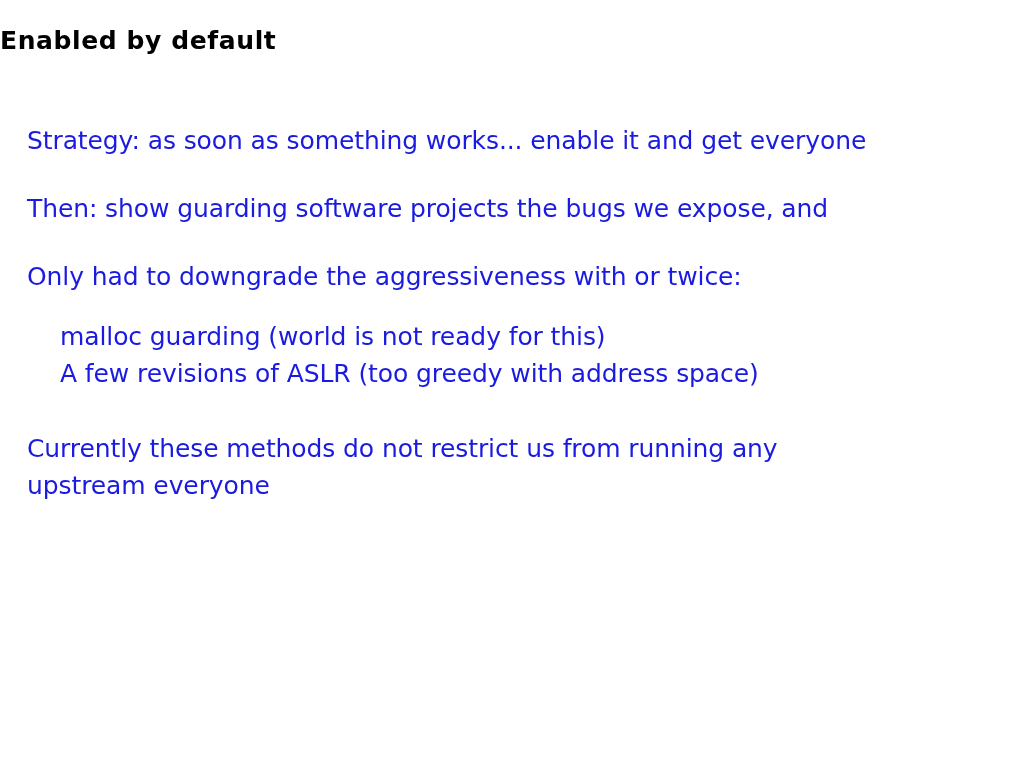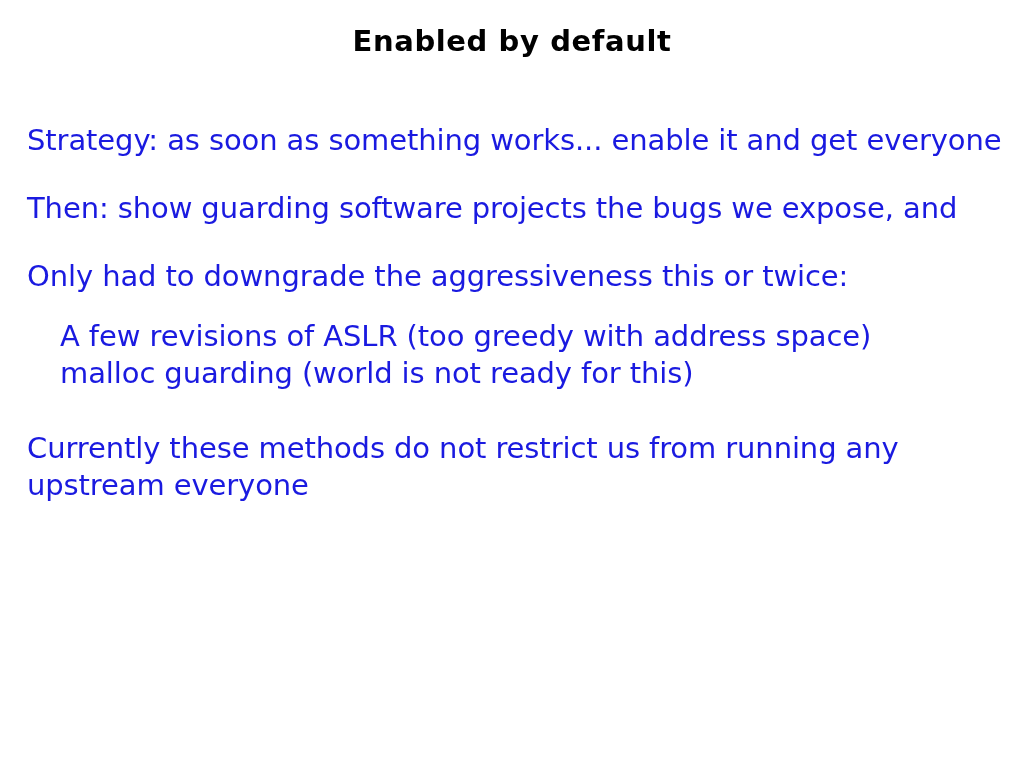--- a/index.html
+++ b/index.html
@@ -21,39 +21,39 @@
     height: 768px;
     background: #ffffff;
   }
 
   
   .slide-title {
     position: absolute;
     left: 0;
     top: 26px;
     width: 1024px;
-    text-align: center;
+    text-align: left;
     color: #000000;
     font-family: "DejaVu Sans", "Liberation Sans", sans-serif;
-    font-size: 29px;
+    font-size: 25px;
     font-weight: bold;
     letter-spacing: 0.6px;
     line-height: 30px;
     white-space: nowrap;
   }
 
   
   .body-area {
     position: absolute;
     left: 27px;
     top: 122px;
     width: 960px;
     color: #1a1ae0;
     font-family: "DejaVu Sans", "Liberation Sans", sans-serif;
-    font-size: 29px;
+    font-size: 25px;
     line-height: 37px;
     letter-spacing: -0.1px;
   }
 
   .para {
     margin: 0 0 31px 0;
     padding: 0;
   }
   .para:last-child {
     margin-bottom: 12px;
@@ -86,26 +86,26 @@
 
     <div class="para p-strategy">
       <span class="line">Strategy: as soon as something works... enable it and get everyone</span>
     </div>
 
     <div class="para p-then">
       <span class="line">Then: show guarding software projects the bugs we expose, and</span>
     </div>
 
     <div class="para p-only">
-      <span class="line">Only had to downgrade the aggressiveness this or twice:</span>
+      <span class="line">Only had to downgrade the aggressiveness with or twice:</span>
     </div>
 
     <div class="para indent">
+      <span class="line">malloc guarding (world is not ready for this)</span>
       <span class="line">A few revisions of ASLR (too greedy with address space)</span>
-      <span class="line">malloc guarding (world is not ready for this)</span>
     </div>
 
     <div class="para p-currently">
       <span class="line">Currently these methods do not restrict us from running any</span>
       <span class="line">upstream everyone</span>
     </div>
 
   </div>
 </div>
 

